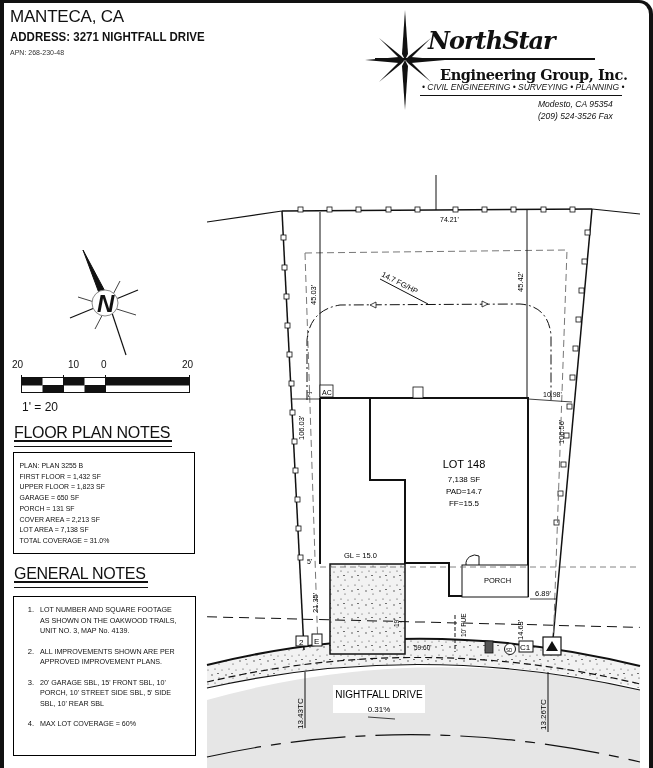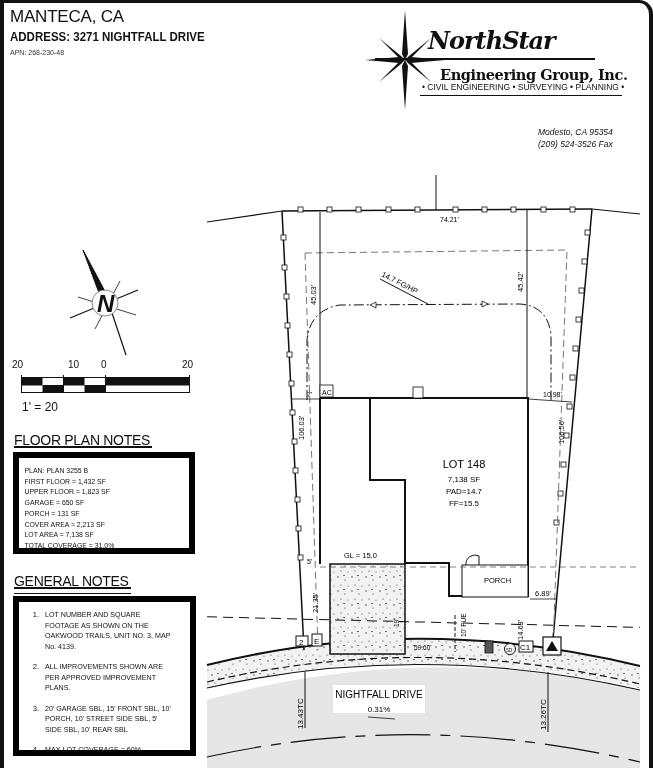--- a/index.html
+++ b/index.html
@@ -6,30 +6,30 @@
   body{width:653px;height:768px;position:relative;overflow:hidden;font-family:"Liberation Sans",sans-serif;color:#111;}
   .frame{position:absolute;left:0;top:0;width:653px;height:768px;box-sizing:border-box;border-left:4px solid #111;border-right:4px solid #111;border-top:3px solid #111;border-top-right-radius:14px;}
   .title-block{position:absolute;left:10px;top:6px;}
   .title-line{font-size:17px;line-height:22px;letter-spacing:-0.2px;white-space:nowrap;}
   .addr{font-size:12.5px;font-weight:bold;line-height:18px;transform:scaleX(0.92);transform-origin:left;white-space:nowrap;}
   .apn{font-size:7px;color:#333;line-height:10px;margin-top:2px;}
   .logo{position:absolute;left:365px;top:10px;width:285px;height:120px;}
   .logo-name{position:absolute;left:63px;top:16px;font-family:"DejaVu Serif",serif;font-style:italic;font-weight:bold;font-size:24px;letter-spacing:-1px;}
   .logo-rule{position:absolute;left:10px;top:48px;width:220px;height:2px;background:#111;}
   .logo-sub{position:absolute;left:75px;top:56px;font-family:"DejaVu Serif",serif;font-weight:bold;font-size:14.5px;letter-spacing:-0.4px;}
-  .logo-tag{position:absolute;left:57px;top:72px;font-size:8.5px;white-space:nowrap;}
+  .logo-tag{position:absolute;left:57px;top:72px;font-size:8.5px;font-style:italic;white-space:nowrap;}
   .logo-rule3{position:absolute;left:55px;top:85px;width:202px;height:1px;background:#111;}
   .logo-addr-l{position:absolute;left:55px;top:88px;font-size:8.5px;font-style:italic;line-height:12px;}
-  .logo-addr-r{position:absolute;left:173px;top:88px;font-size:8.5px;font-style:italic;line-height:12px;margin-top:28px;}
+  .logo-addr-r{position:absolute;left:173px;top:88px;font-size:8.5px;font-style:italic;line-height:12px;}
   .scale-labels{position:absolute;left:12px;top:359px;width:185px;height:14px;font-size:10px;}
   .scale-labels span{position:absolute;top:0;}
   .scale-text{position:absolute;left:22px;top:400px;font-size:12px;}
-  .section-head{position:absolute;font-size:14px;letter-spacing:-0.3px;white-space:nowrap;margin-top:8px;}
+  .section-head{position:absolute;font-size:16px;letter-spacing:-0.3px;white-space:nowrap;}
   .section-head .ul{position:absolute;left:0;right:-2px;bottom:-5px;height:4px;border-top:2px solid #111;border-bottom:1px solid #111;}
-  .box{position:absolute;border:6px solid #000000;box-sizing:border-box;background:#fff;}
+  .box{position:absolute;border:1px solid #000000;box-sizing:border-box;background:#fff;}
   .fp-list{margin:0;padding:8px 0 0 6px;list-style:none;font-size:7.5px;line-height:10.7px;transform:scaleX(0.92);transform-origin:left;}
   .gn-list{margin:0;padding:8px 8px 0 0;list-style:none;font-size:7.6px;line-height:10.5px;}
   .gn-list li{display:flex;margin-bottom:10px;}
   .gn-num{width:20px;text-align:right;padding-right:6px;flex-shrink:0;}
   .gn-text{transform:scaleX(0.94);transform-origin:left;}
   svg{position:absolute;left:0;top:0;}
   .svgtext{font-family:"Liberation Sans",sans-serif;}
 </style>
 </head>
 <body>

